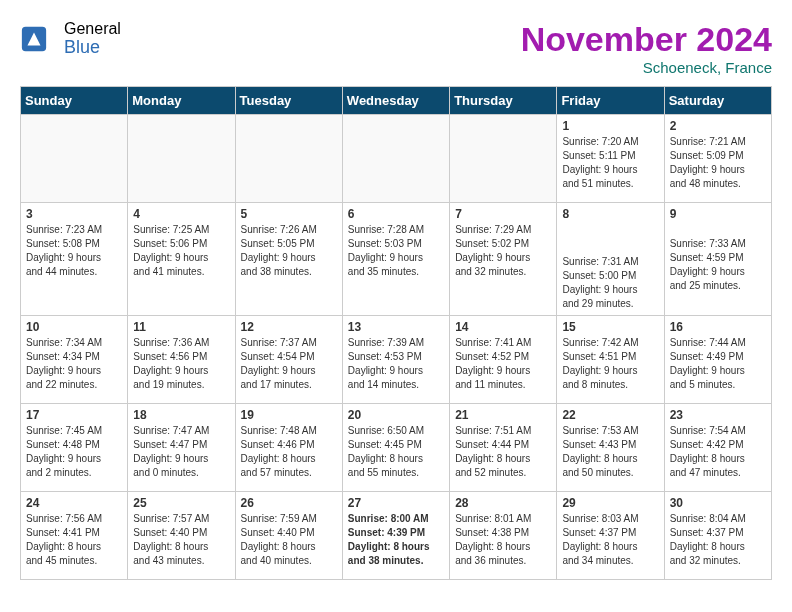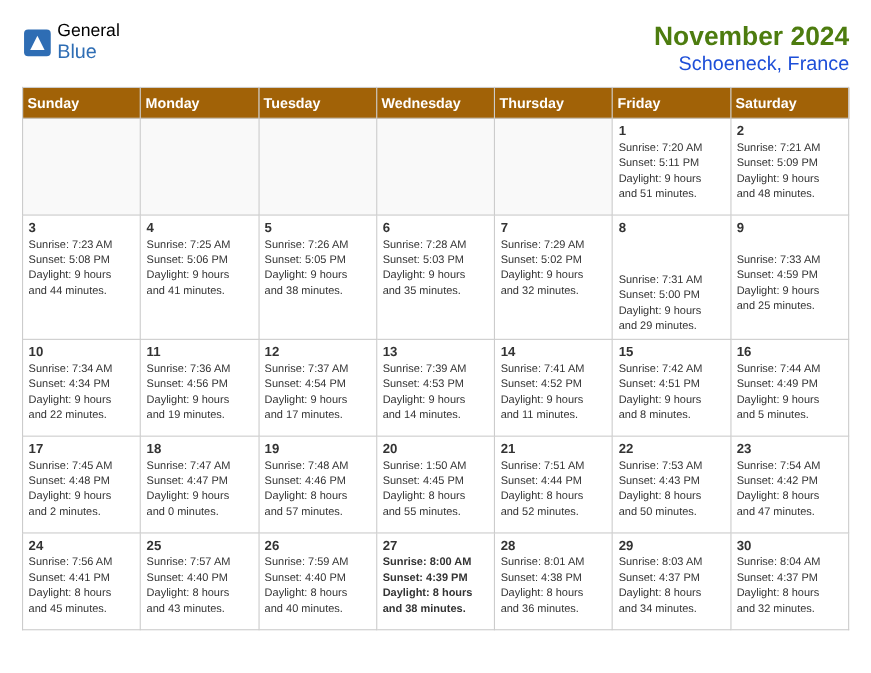--- a/index.html
+++ b/index.html
@@ -12,55 +12,55 @@
     }
     .header {
       display: flex;
       justify-content: space-between;
       align-items: flex-start;
       margin-bottom: 10px;
     }
     .logo {
       display: flex;
       align-items: center;
-      gap: 4px;
+      gap: 16px;
     }
     .logo-text {
       display: flex;
       flex-direction: column;
       line-height: 1.1;
     }
     .logo-blue {
       font-size: 18px;
       font-weight: normal;
       color: #2e6db4;
     }
     .logo-icon {
       width: 28px;
       height: 28px;
     }
     .title-block {
       text-align: right;
     }
     .month-title {
-      font-size: 24px;
+      font-size: 34px;
       font-weight: bold;
-      color: #4d7c0f;
+      color: #a21caf;
     }
     .location {
-      font-size: 18px;
-      color: #1d4ed8;
+      font-size: 15px;
+      color: #0f766e;
     }
     table {
       width: 100%;
       border-collapse: collapse;
       table-layout: fixed;
     }
     th {
-      background: #a16207;
+      background: #0c4a6e;
       color: #fff;
       padding: 6px 4px;
       font-size: 13px;
       text-align: left;
       border: 1px solid #ccc;
     }
     td {
       vertical-align: top;
       border: 1px solid #ccc;
       padding: 4px 5px;
@@ -256,21 +256,21 @@
         </td>
         <td>
           <div class="day-number">19</div>
           <div class="day-info" style="white-space: pre-line;">Sunrise: 7:48 AM
 Sunset: 4:46 PM
 Daylight: 8 hours
 and 57 minutes.</div>
         </td>
         <td>
           <div class="day-number">20</div>
-          <div class="day-info" style="white-space: pre-line;">Sunrise: 1:50 AM
+          <div class="day-info" style="white-space: pre-line;">Sunrise: 6:50 AM
 Sunset: 4:45 PM
 Daylight: 8 hours
 and 55 minutes.</div>
         </td>
         <td>
           <div class="day-number">21</div>
           <div class="day-info" style="white-space: pre-line;">Sunrise: 7:51 AM
 Sunset: 4:44 PM
 Daylight: 8 hours
 and 52 minutes.</div>

